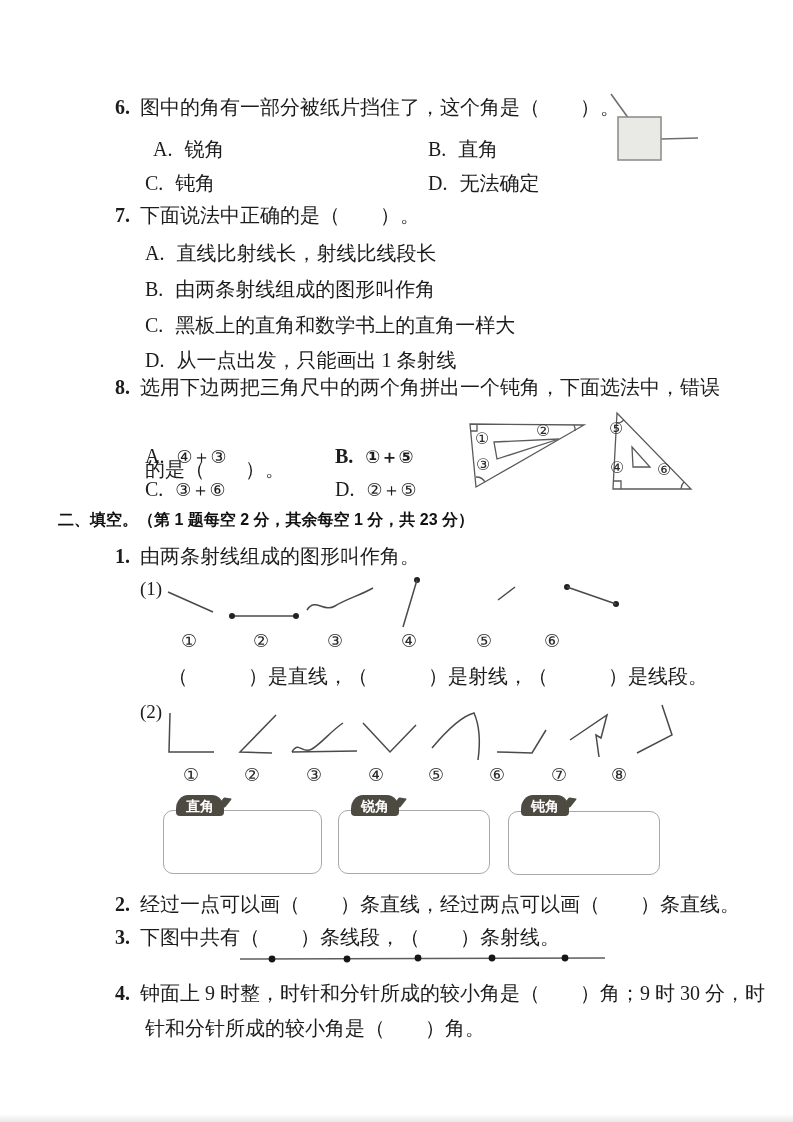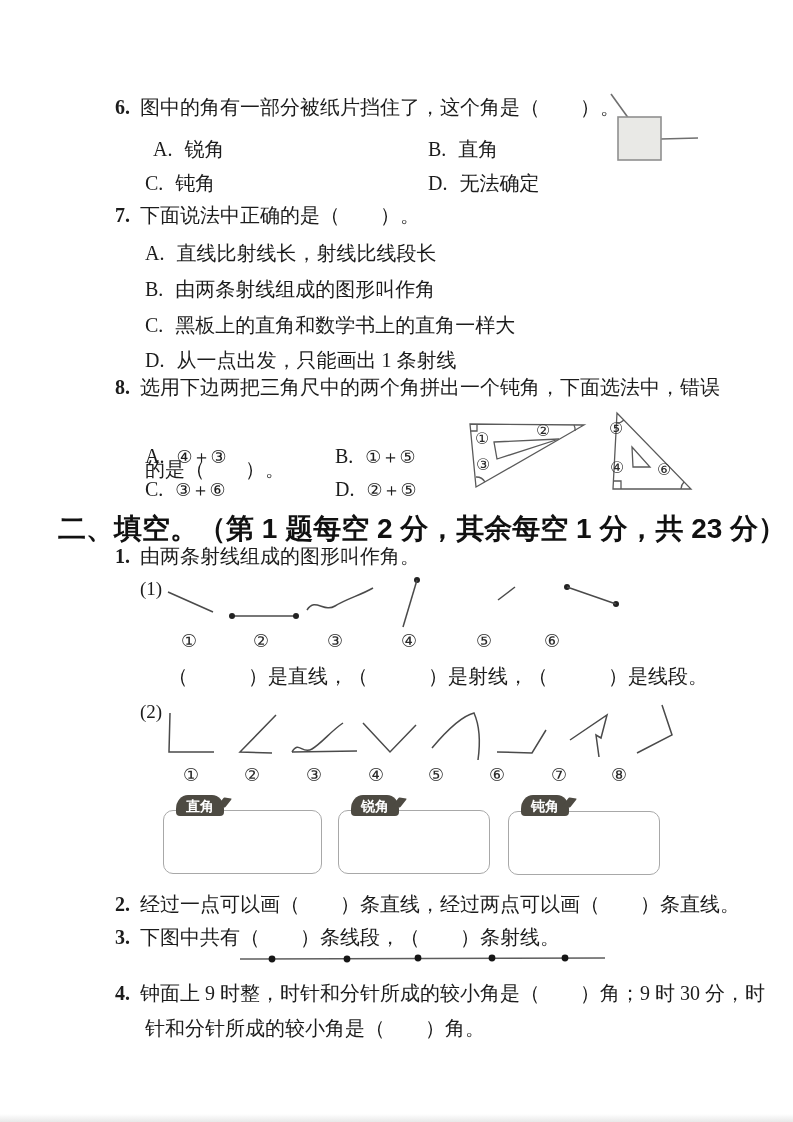--- a/index.html
+++ b/index.html
@@ -15,21 +15,21 @@
   .optrow{font-size:20px;white-space:nowrap;}
   .opt-label{margin-right:12px;}
   .circ-inline{font-family:"DejaVu Sans","Liberation Sans",sans-serif;font-size:18px;}
   .circ{
     position:absolute;font-family:"DejaVu Sans","Liberation Sans",sans-serif;
     font-size:18px;color:#2a2a2a;line-height:1;
   }
   .circ.small{font-size:16px;}
   .sec-title{
     font-family:"Liberation Sans","DejaVu Sans",sans-serif;
-    font-weight:bold;font-size:28px;white-space:nowrap;color:#111;
+    font-weight:bold;font-size:16px;white-space:nowrap;color:#111;
   }
   .paren-label{font-size:19px;}
   .answer-box{
     position:absolute;border:1.6px solid #a8a8a8;border-radius:10px;background:#fff;
   }
   .tag{
     position:absolute;z-index:2;
     background:#4d4a42;color:#fff;
     font-family:"Liberation Sans","DejaVu Sans",sans-serif;
     font-weight:bold;font-size:14px;line-height:1;
@@ -91,21 +91,21 @@
 <div class="abs qline" style="left:115px;top:376px;">
   <span class="qnum">8.</span><span>选用下边两把三角尺中的两个角拼出一个钝角，下面选法中，错误</span>
 </div>
 <div class="abs qline" style="left:145px;top:410px;margin-top:48px;">
   <span>的是（　　）。</span>
 </div>
 
 <div class="abs optrow" style="left:145px;top:445px;">
   <span class="opt-label">A.</span><span class="circ-inline">④＋③</span>
 </div>
-<div class="abs optrow" style="left:335px;top:445px;">
+<div class="abs optrow" style="left:335px;top:445px;font-weight:bold;">
   <span class="opt-label">B.</span><span class="circ-inline">①＋⑤</span>
 </div>
 <div class="abs optrow" style="left:145px;top:478px;">
   <span class="opt-label">C.</span><span class="circ-inline">③＋⑥</span>
 </div>
 <div class="abs optrow" style="left:335px;top:478px;">
   <span class="opt-label">D.</span><span class="circ-inline">②＋⑤</span>
 </div>
 
 <svg class="abs" style="left:462px;top:410px;" width="240" height="95" viewBox="0 0 240 95">

